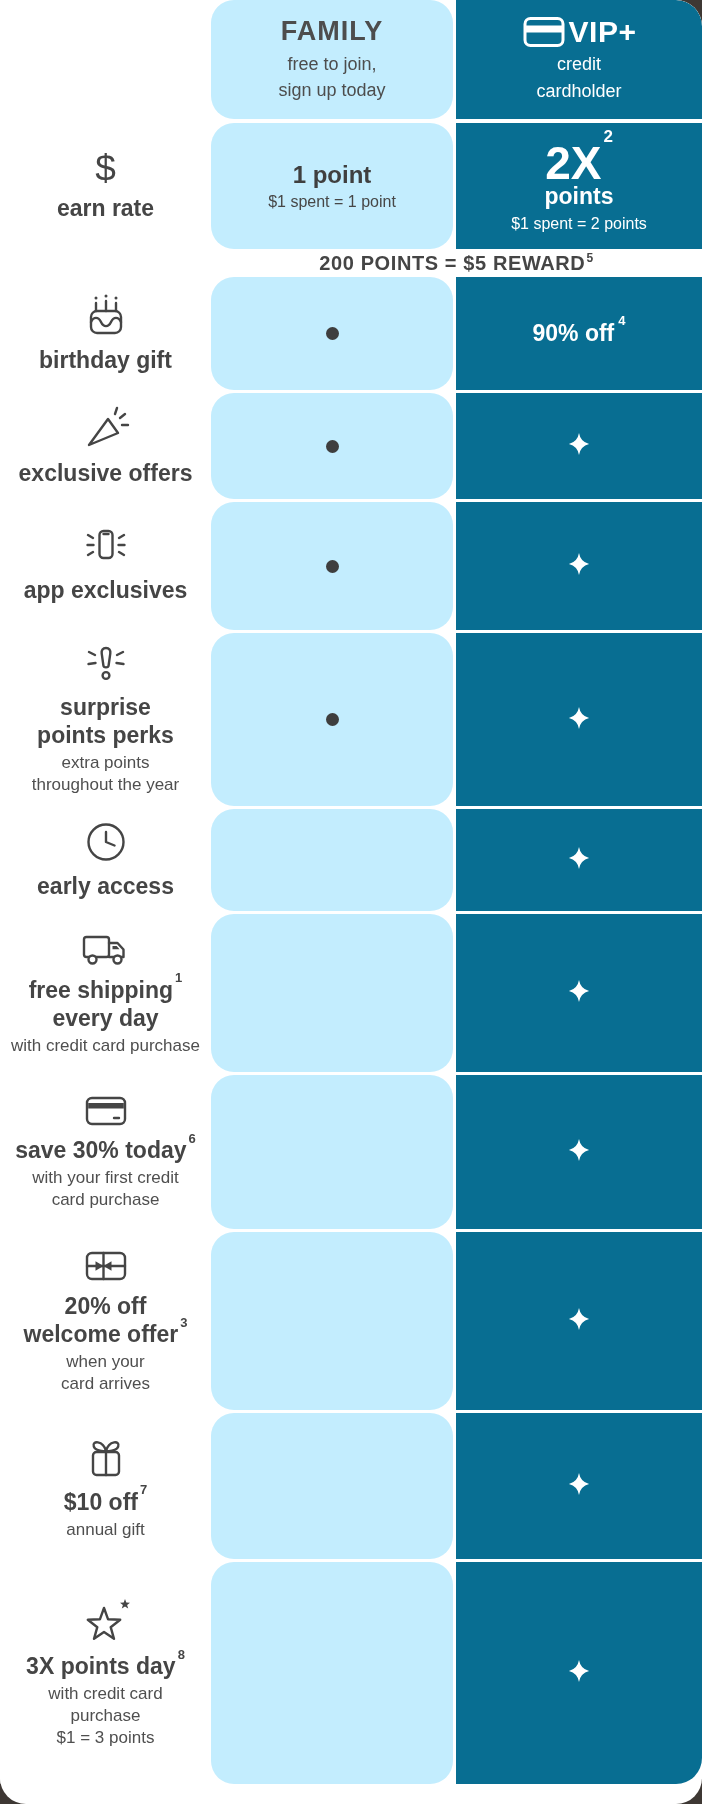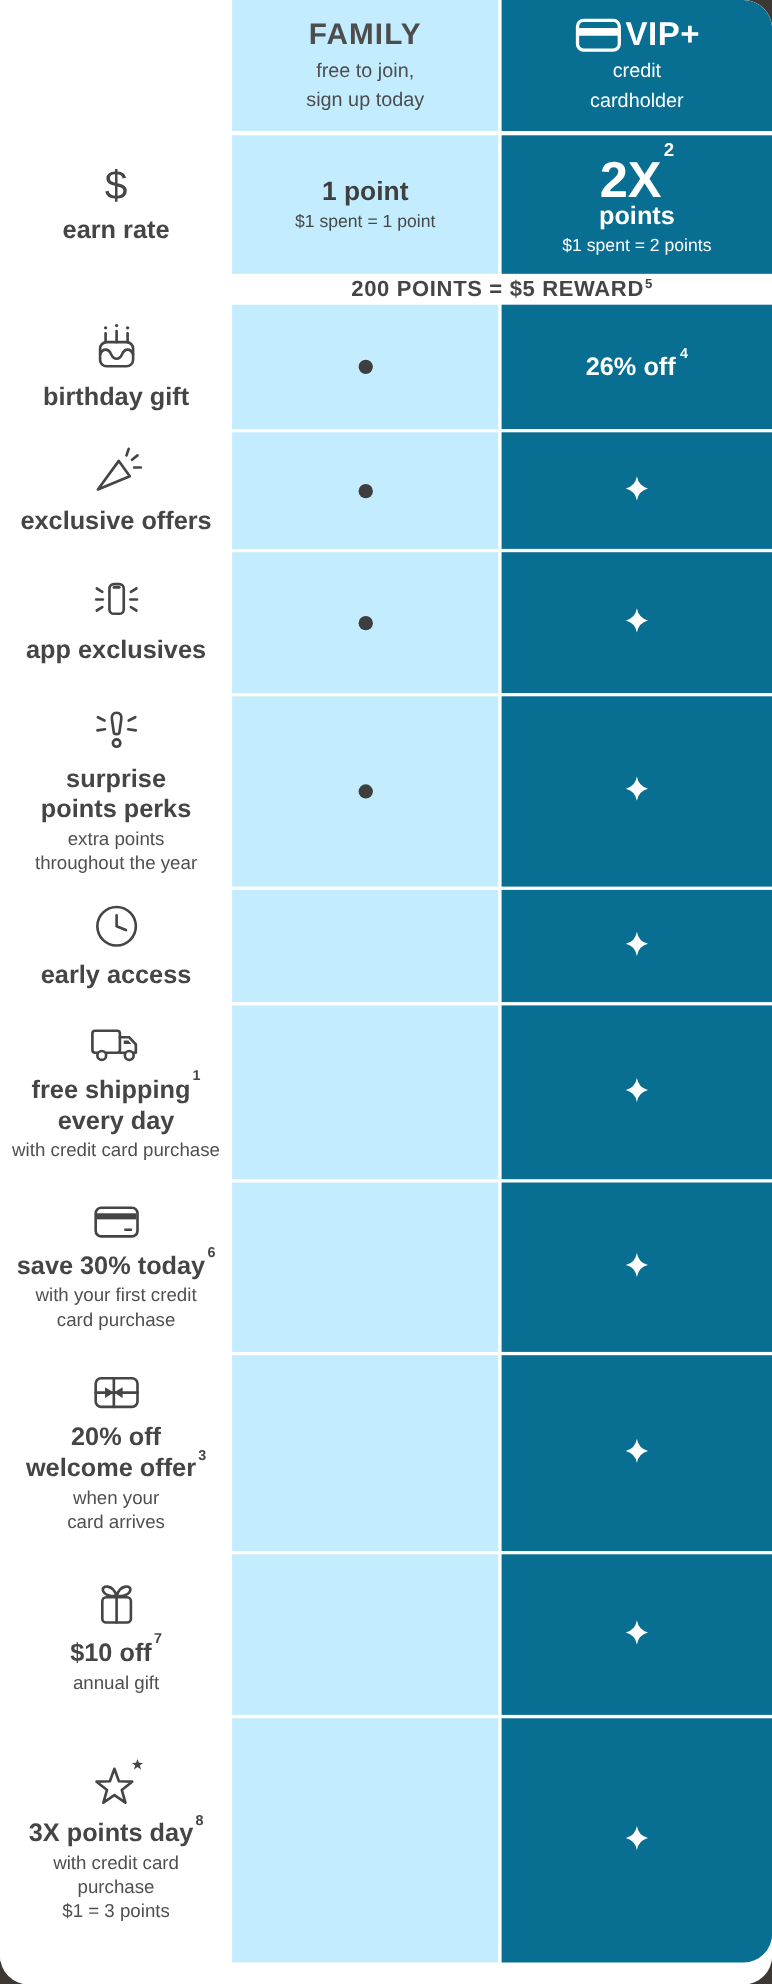--- a/index.html
+++ b/index.html
@@ -15,21 +15,21 @@
     font-family:"Liberation Sans","DejaVu Sans",sans-serif;
     color:var(--ink);
   }
   #card{
     position:relative;width:702px;height:1804px;
     background:#fff;border-radius:0 26px 26px 26px;overflow:hidden;
   }
   .row{display:flex;}
   .cell{display:flex;flex-direction:column;align-items:center;justify-content:center;text-align:center;}
   .cell-label{width:211px;background:#fff;padding:0 4px;}
-  .cell-family{width:242px;background:var(--lb);margin-right:3px;}
+  .cell-family{width:242px;background:var(--lb);margin-right:3px;border-radius:23px;}
   .cell-vip{flex:1;background:var(--teal);color:#fff;}
 
   
   .row--header{height:119px;margin-bottom:4px;}
   .header-vip{border-top-right-radius:26px;}
   .family-title{font-size:27px;font-weight:700;letter-spacing:1px;color:#4d4d4d;}
   .family-sub{font-size:18px;line-height:1.45;margin-top:4px;color:#4d4d4d;}
   .vip-title-row{display:flex;align-items:center;justify-content:center;gap:3px;}
   .vip-title{font-size:30px;font-weight:700;letter-spacing:.5px;}
   .vip-sub{font-size:18px;font-weight:400;line-height:1.5;margin-top:2px;}
@@ -150,21 +150,21 @@
               <circle class="fill" cx="34" cy="5" r="1.5"></circle>
             </svg></div>
           <div class="row-title">
             <div><span>birthday gift</span></div>
           </div>
         </div>
         <div class="cell cell-family">
           <span class="dot"></span>
         </div>
         <div class="cell cell-vip">
-          <div class="vip-offer"><span>26% off</span><sup>4</sup></div>
+          <div class="vip-offer"><span>90% off</span><sup>4</sup></div>
         </div>
       </div>
       <div class="row row--exclusive-offers">
         <div class="cell cell-label">
           <div class="icon"><svg class="icon-svg" width="48" height="48" viewBox="0 0 48 48">
               <path d="M7 41 L26 15 L36 29 Z"></path>
               <path d="M33 10 l2 -6"></path>
               <path d="M38 14 l5 -4"></path>
               <path d="M40 21 l6 0"></path>
             </svg></div>

